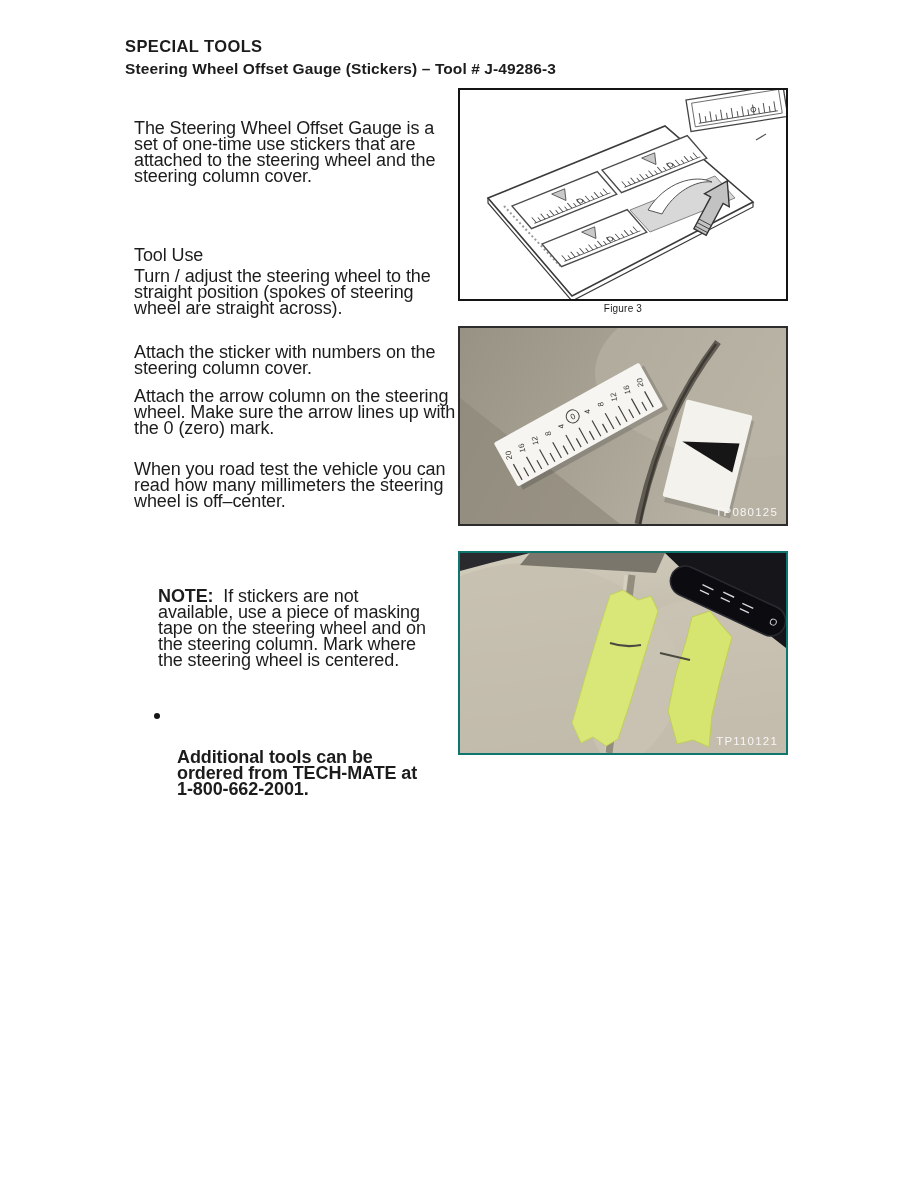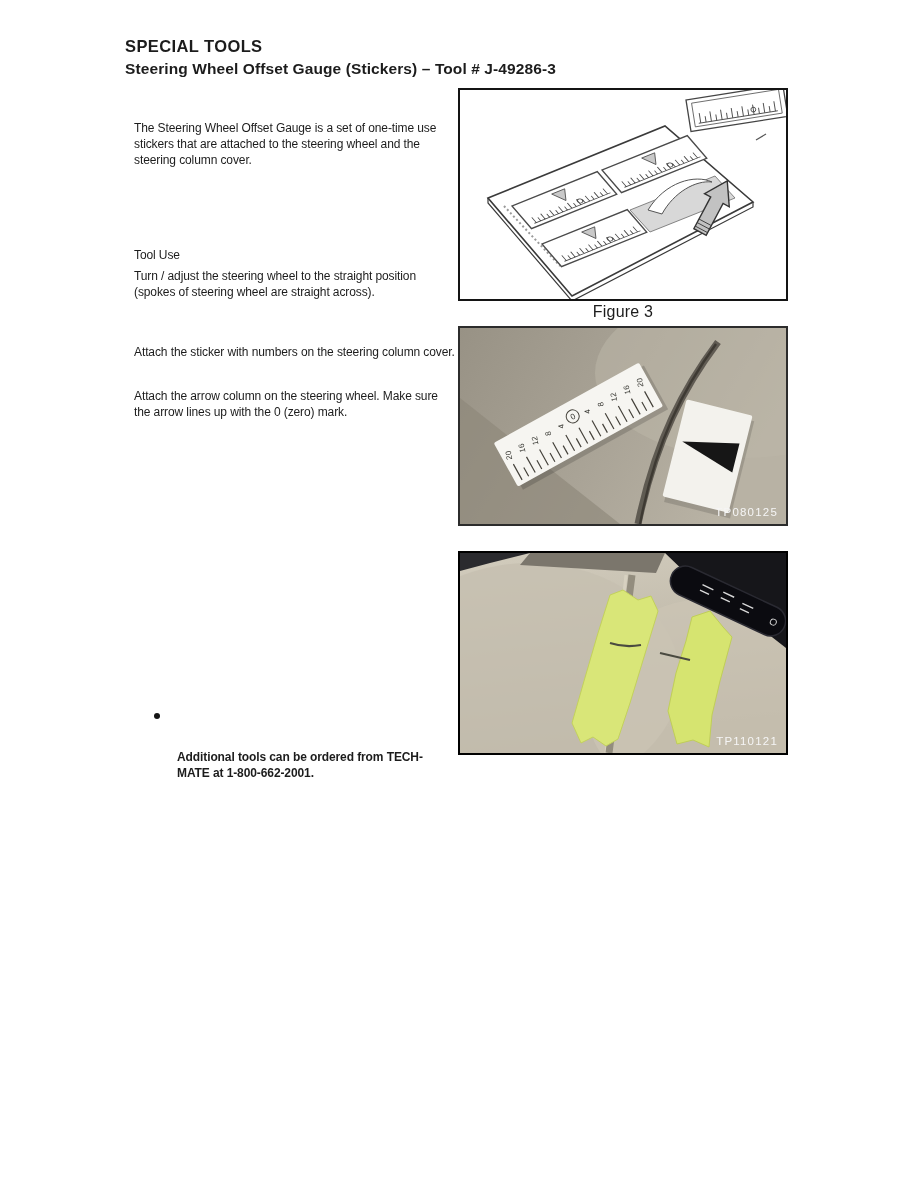--- a/index.html
+++ b/index.html
@@ -2,38 +2,38 @@
 <html><head>
 <meta charset="utf-8">
 <style>
   html,body { margin:0; padding:0; background:#ffffff; }
   .page {
     position:relative; width:918px; height:1056px; background:#ffffff;
     font-family:"Liberation Sans", sans-serif; color:#1c1c1c; overflow:hidden;
   }
   .h1 { position:absolute; left:125px; top:37px; font-size:16.5px; font-weight:bold; letter-spacing:.4px; }
   .h2 { position:absolute; left:125px; top:60px; font-size:15.5px; font-weight:bold; letter-spacing:.1px;text-align:center; }
-  .txt { position:absolute; font-size:12px; line-height:16px; letter-spacing:-.1px; }
+  .txt { position:absolute; font-size:18px; line-height:16px; letter-spacing:-.1px; }
   .u { }
   #intro    { left:134px; top:120px; width:322px; }
   #tooluse  { left:134px; top:247px; }
   #turn     { left:134px; top:268px; width:322px; }
   #attach1  { left:134px; top:344px; width:322px; }
   #attach2  { left:134px; top:388px; width:322px; }
   #roadtest { left:134px; top:461px; width:322px; }
   #note     { left:158px; top:588px; width:280px; }
   #note b   { font-weight:bold; }
   .bullet-dot { position:absolute; left:154px; top:713px; width:6px; height:6px; border-radius:50%; background:#151515; }
   #bullet   { left:177px; top:707px; width:256px; font-weight:bold;margin-top:42px; }
   .fig { position:absolute; left:458px; width:330px; box-sizing:border-box; background:#fff; }
   .fig svg { display:block; }
   #fig3 { top:88px;  height:213px; border:2px solid #141414; }
   #fig4 { top:326px; height:200px; border:2px solid #2c2c2c; }
-  #fig5 { top:551px; height:204px; border:2px solid #000000; }
-  .figcap { position:absolute; left:458px; width:330px; text-align:center; font-size:16px; letter-spacing:.2px; }
+  #fig5 { top:551px; height:204px; border:2px solid #0f766e; }
+  .figcap { position:absolute; left:458px; width:330px; text-align:center; font-size:10px; letter-spacing:.2px; }
   #cap3 { top:303px; } #cap4 { top:529px; } #cap5 { top:757px; }
   .tp-label { font-family:"Liberation Sans", sans-serif; letter-spacing:1.2px; }
 </style>
 </head>
 <body>
 
 <div class="page">
 
   <div class="h1">SPECIAL TOOLS</div>
   <div class="h2">Steering Wheel Offset Gauge (Stickers) – Tool # J-49286-3</div>
@@ -41,21 +41,23 @@
   <div class="txt" id="intro">The Steering Wheel Offset Gauge is a set of one-time use stickers that are attached to the steering wheel and the steering column cover.</div>
 
   <div class="txt" id="tooluse">Tool Use</div>
 
   <div class="txt" id="turn">Turn / adjust the steering wheel to the straight position (spokes of steering wheel are straight across).</div>
 
   <div class="txt" id="attach1"><span>Attach the </span><span class="u">sticker with numbers</span><span> on the steering column cover.</span></div>
 
   <div class="txt" id="attach2"><span>Attach the </span><span class="u">arrow column</span><span> on the steering wheel. Make sure the arrow lines up with the 0 (zero) mark.</span></div>
 
+  <div class="txt" id="roadtest">When you road test the vehicle you can read how many millimeters the steering wheel is off–center.</div>
 
+  <div class="txt" id="note"><b>NOTE:</b><span>&nbsp; If stickers are not available, use a piece of masking tape on the steering wheel and on the steering column.  Mark where the steering wheel is centered.</span></div>
 
   <div class="bullet-dot"></div>
   <div class="txt" id="bullet">Additional tools can be ordered from TECH-MATE at 1-800-662-2001.</div>
 
   <div class="fig" id="fig3">
     <svg viewBox="0 0 326 209" width="326" height="209">
       <defs>
         <g id="stk">
           <rect x="0" y="0" width="92" height="30" fill="#ffffff" stroke="#4a4a4a" stroke-width="1.4"></rect>
           <polygon points="40,4 54,4 47,16" fill="#c9c9c9" stroke="#4a4a4a" stroke-width="0.8"></polygon>

